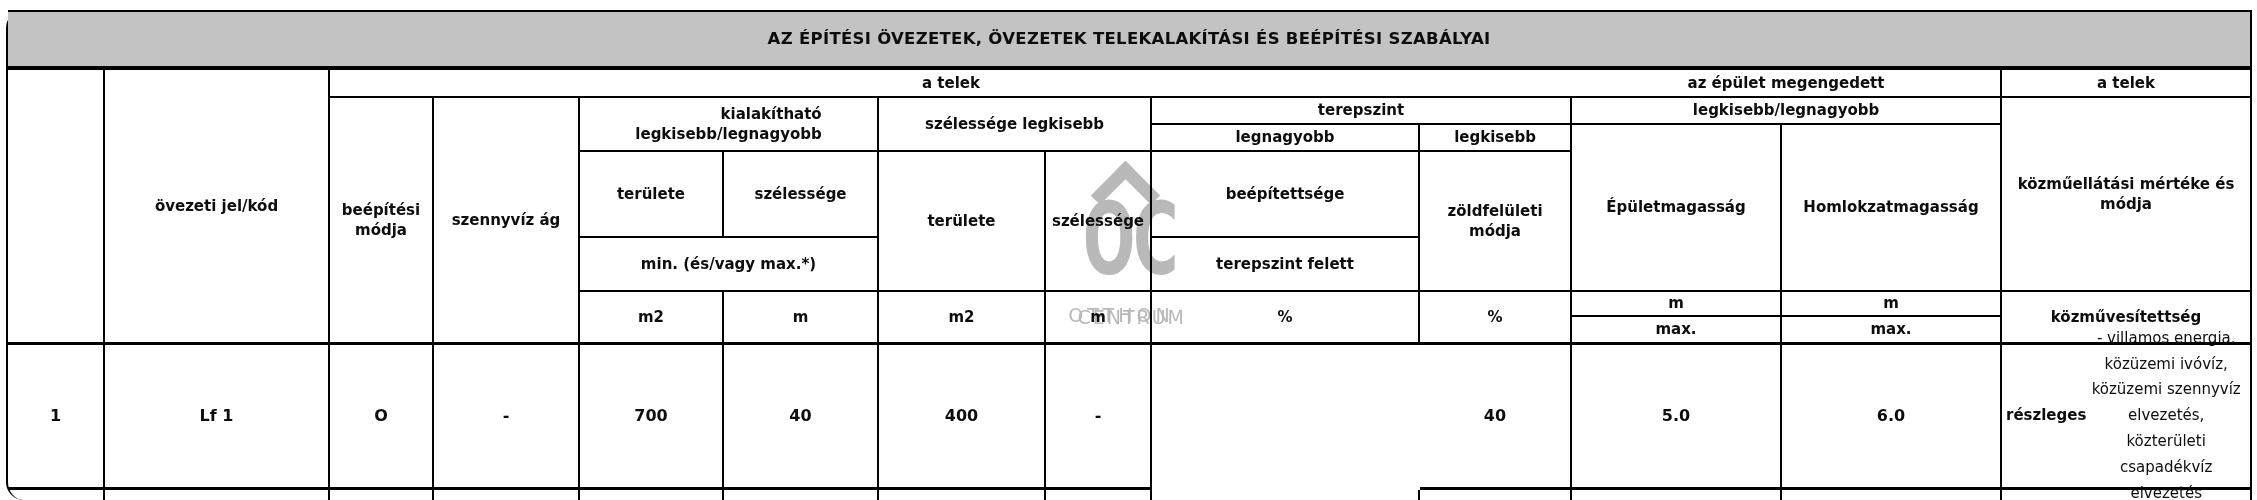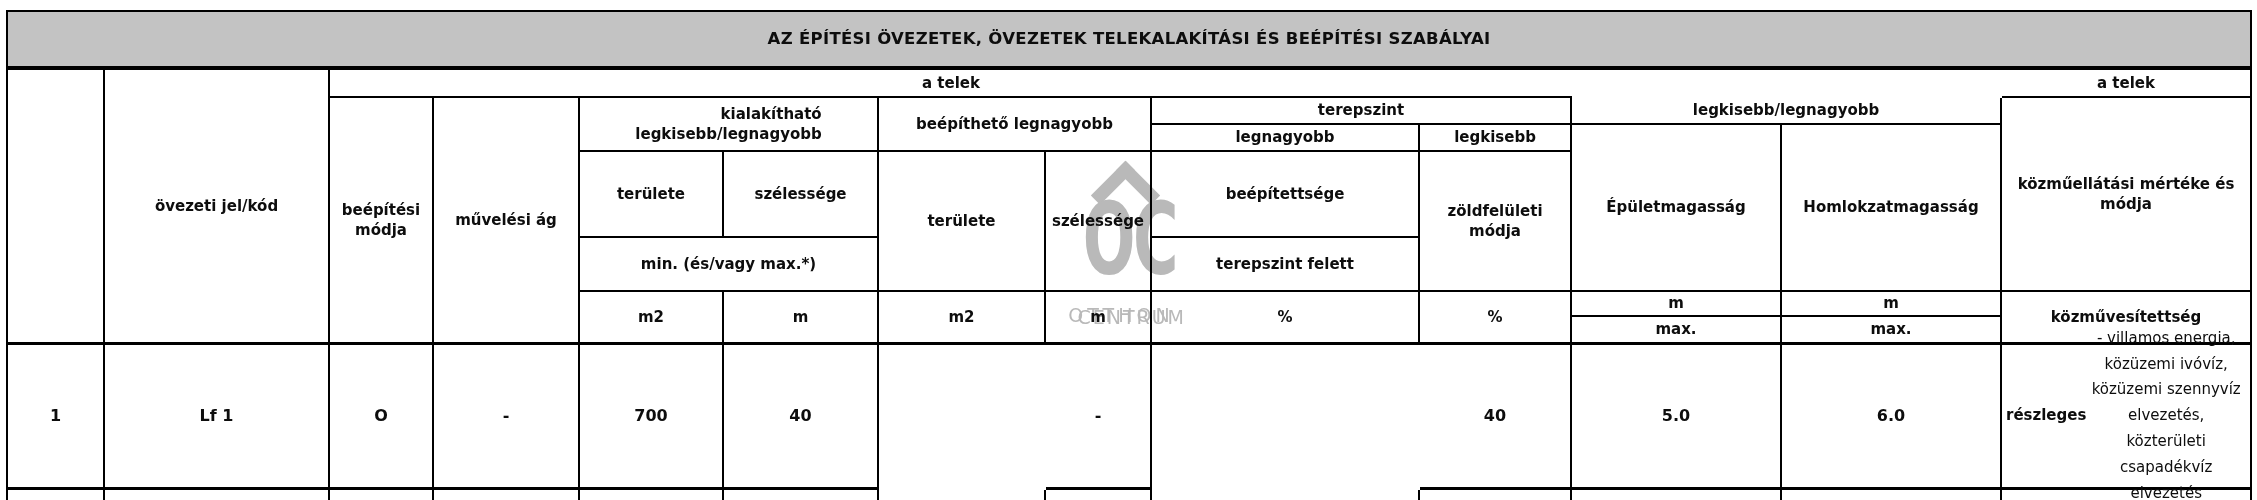--- a/index.html
+++ b/index.html
@@ -26,20 +26,21 @@
   }
   .wm-l1{left:1056px;top:281px;width:130px;text-align:center;font-size:19px;letter-spacing:4px;margin-top:23px;}
   .wm-l2{left:1056px;top:306px;width:130px;text-align:right;font-size:19px;letter-spacing:2px;}
   
   .tbl{
     position:absolute;left:6px;top:10px;z-index:1;
     display:grid;
     grid-template-columns:97px 225px 104px 146px 144px 155px 167px 106px 268px 152px 210px 220px 250px;
     grid-template-rows:60px 28px 27px 27px 86px 54px 25px 28px 145px 10px;
     border-left:2px solid var(--bc);
+    border-radius:18px;
   }
   .cell{
     position:relative;z-index:1;box-sizing:border-box;
     display:flex;align-items:center;justify-content:center;
     text-align:center;padding:2px 6px;
     border-right:2px solid var(--bc);border-bottom:2px solid var(--bc);
     font-size:15px;font-weight:bold;line-height:1.35;color:var(--txt);
     background:transparent;
   }
   .title-cell{
@@ -69,28 +70,29 @@
   </div>
 
   <div class="tbl">
 
     <div class="cell title-cell" style="grid-area:1/1/2/14">AZ ÉPÍTÉSI ÖVEZETEK, ÖVEZETEK TELEKALAKÍTÁSI ÉS BEÉPÍTÉSI SZABÁLYAI</div>
 
     <div class="cell bb-thick" style="grid-area:2/1/9/2"></div>
     <div class="cell bb-thick" style="grid-area:2/2/9/3">övezeti jel/kód</div>
 
     <div class="cell no-right" style="grid-area:2/3/3/11">a telek</div>
+    <div class="cell" style="grid-area:2/11/3/13">az épület megengedett</div>
     <div class="cell" style="grid-area:2/13/3/14">a telek</div>
 
     <div class="cell bb-thick" style="grid-area:3/3/9/4">beépítési módja</div>
-    <div class="cell bb-thick" style="grid-area:3/4/9/5">művelési ág</div>
+    <div class="cell bb-thick" style="grid-area:3/4/9/5">szennyvíz ág</div>
 
     <div class="cell pre" style="grid-area:3/5/5/7">kialakítható
 legkisebb/legnagyobb</div>
-    <div class="cell" style="grid-area:3/7/5/9">beépíthető legnagyobb</div>
+    <div class="cell" style="grid-area:3/7/5/9">szélessége legkisebb</div>
     <div class="cell" style="grid-area:3/9/4/11">terepszint</div>
     <div class="cell" style="grid-area:3/11/4/13">legkisebb/legnagyobb</div>
     <div class="cell" style="grid-area:3/13/7/14">közműellátási mértéke és módja</div>
 
     <div class="cell" style="grid-area:4/9/5/10">legnagyobb</div>
     <div class="cell" style="grid-area:4/10/5/11">legkisebb</div>
     <div class="cell" style="grid-area:4/11/7/12">Épületmagasság</div>
     <div class="cell" style="grid-area:4/12/7/13">Homlokzatmagasság</div>
 
     <div class="cell" style="grid-area:5/5/6/6">területe</div>
@@ -114,20 +116,21 @@
     <div class="cell bb-thick" style="grid-area:8/11/9/12">max.</div>
     <div class="cell bb-thick" style="grid-area:8/12/9/13">max.</div>
     <div class="cell bb-thick" style="grid-area:7/13/9/14">közművesítettség</div>
 
     <div class="cell data-cell bb-thick" style="grid-area:9/1/10/2">1</div>
     <div class="cell data-cell bb-thick" style="grid-area:9/2/10/3">Lf 1</div>
     <div class="cell data-cell bb-thick" style="grid-area:9/3/10/4">O</div>
     <div class="cell data-cell bb-thick" style="grid-area:9/4/10/5">-</div>
     <div class="cell data-cell bb-thick" style="grid-area:9/5/10/6">700</div>
     <div class="cell data-cell bb-thick" style="grid-area:9/6/10/7">40</div>
+    <div class="cell data-cell bb-thick" style="grid-area:9/7/10/8">400</div>
     <div class="cell data-cell bb-thick" style="grid-area:9/8/10/9">-</div>
     <div class="cell data-cell bb-thick" style="grid-area:9/10/10/11">40</div>
     <div class="cell data-cell bb-thick" style="grid-area:9/11/10/12">5.0</div>
     <div class="cell data-cell bb-thick" style="grid-area:9/12/10/13">6.0</div>
     <div class="cell norm ml bb-thick" style="grid-area:9/13/10/14;padding:2px 4px;">
         <span class="b">részleges</span>
         <span> - villamos energia, közüzemi ivóvíz, közüzemi szennyvíz elvezetés, közterületi csapadékvíz elvezetés</span>
       </div>
 
     <div class="cell no-bottom" style="grid-area:10/1/11/2"></div>

